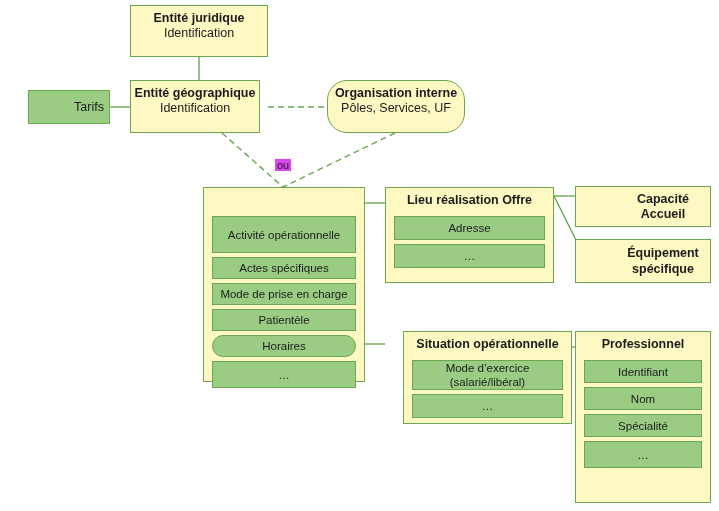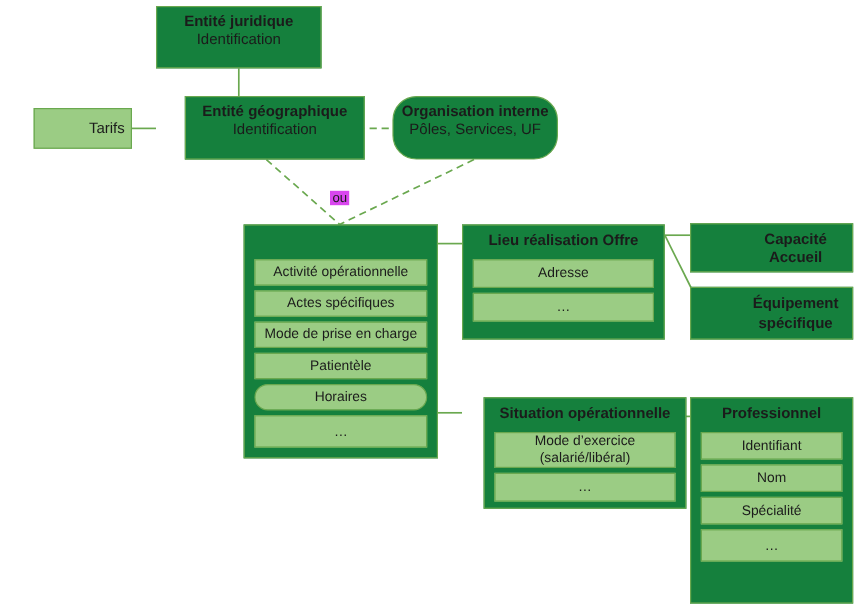--- a/index.html
+++ b/index.html
@@ -14,21 +14,21 @@
     position: relative;
     width: 719px;
     height: 511px;
     background: #ffffff;
     overflow: hidden;
   }
   .node {
     position: absolute;
     box-sizing: border-box;
     border: 1.4px solid #6aa84f;
-    background: #15803d;
+    background: #fef9c3;
     z-index: 3;
   }
   .node.filled {
     background: #9bcc84;
   }
   .node-title {
     text-align: center;
     font-weight: bold;
     color: #1b1b1b;
     font-size: 12.5px;
@@ -121,35 +121,35 @@
 
   <div class="node filled" style="left:28px; top:90px; width:82px; height:34px;">
     <div class="simple-label">Tarifs</div>
   </div>
 
   <div class="node" style="left:130px; top:5px; width:138px; height:52px;">
     <div class="node-title">Entité juridique</div>
     <div class="node-sub">Identification</div>
   </div>
 
-  <div class="node" style="left:130px; top:80px; width:150px; height:53px;margin-left:24px;">
+  <div class="node" style="left:130px; top:80px; width:130px; height:53px;">
     <div class="node-title">Entité géographique</div>
     <div class="node-sub">Identification</div>
   </div>
 
   <div class="node" style="left:327px; top:80px; width:138px; height:53px;border-radius:20px;">
     <div class="node-title">Organisation interne</div>
     <div class="node-sub">Pôles, Services, UF</div>
   </div>
 
   <div class="ou-label" style="left:275px; top:159px;">ou</div>
 
   <div class="node" style="left:203px; top:187px; width:162px; height:195px;">
     <div class="attr-list" style="top:28px;">
-      <div class="attr" style="height:22px;">Activité opérationnelle</div>
+      <div class="attr" style="height:37px;">Activité opérationnelle</div>
       <div class="attr" style="height:22px;">Actes spécifiques</div>
       <div class="attr" style="height:22px;">Mode de prise en charge</div>
       <div class="attr" style="height:22px;">Patientèle</div>
       <div class="attr" style="height:22px;border-radius:11px;">Horaires</div>
       <div class="attr" style="height:27px;">…</div>
     </div>
   </div>
 
   <div class="node" style="left:385px; top:187px; width:169px; height:96px;">
     <div class="node-title">Lieu réalisation Offre</div>

